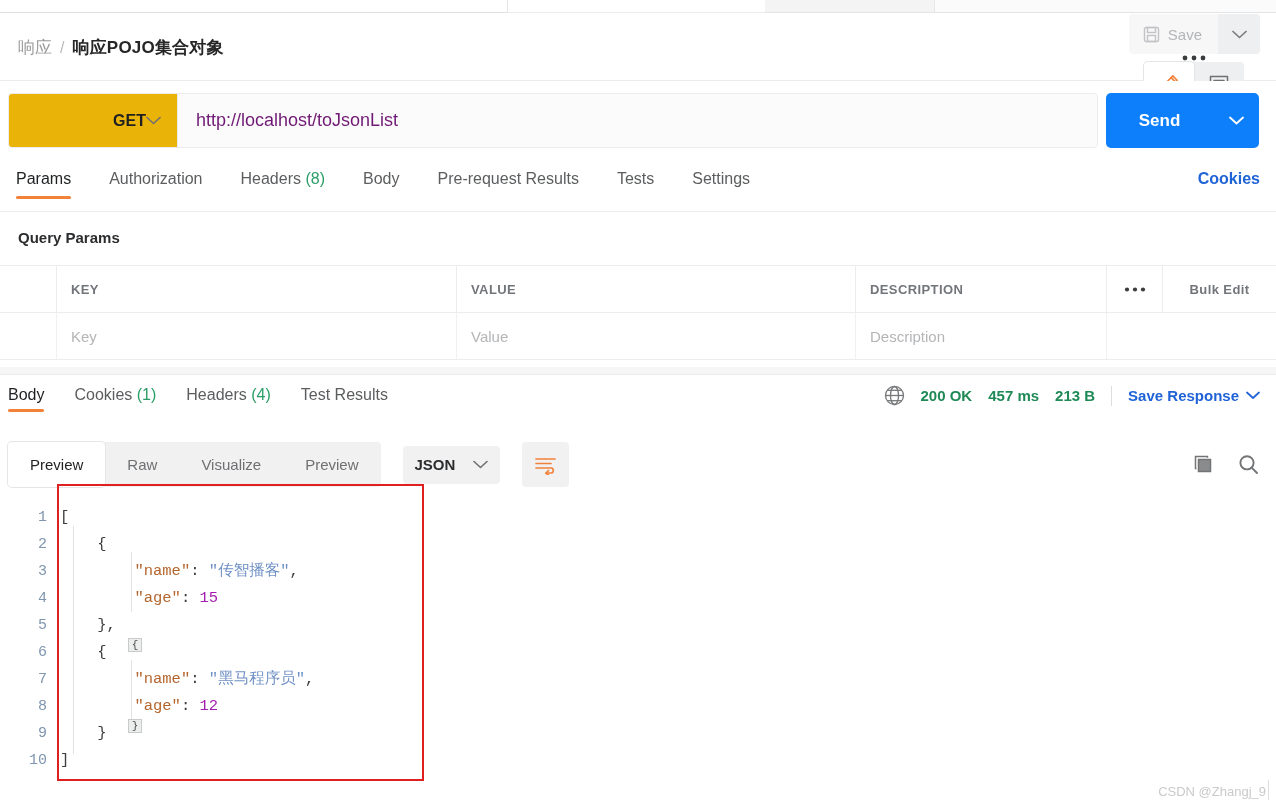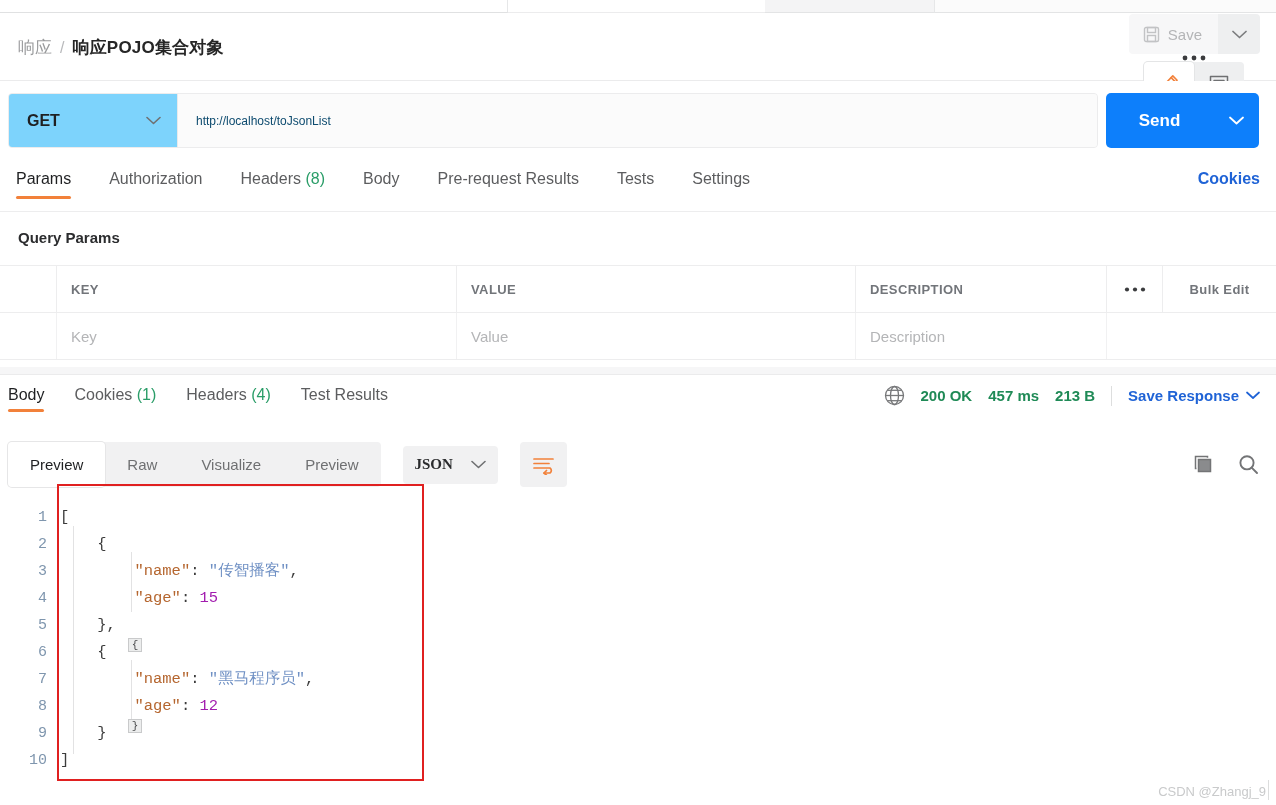--- a/index.html
+++ b/index.html
@@ -51,25 +51,25 @@
   }
   .vdiv { width:1px; height:34px; background:#e1e2e3; margin:0 14px 0 4px; }
   .icon-pair { display:flex; align-items:center; background:#eeeff0; border-radius:4px; height:44px; padding:0; }
   .icon-btn { width:50px; height:44px; display:flex; align-items:center; justify-content:center; cursor:pointer; border-radius:4px; }
   .icon-btn.active { background:#fff; box-shadow:0 0 0 1px #e4e5e6; }
 
   
   .urlbar { position:absolute; left:0; top:81px; width:1276px; height:79px; background:#fff; }
   .urlwrap { position:absolute; left:8px; top:12px; width:1090px; height:55px; display:flex;
              border-radius:4px; overflow:hidden; border:1px solid #ececed; background:#f6f6f7; }
-  .method { width:169px; display:flex; align-items:center; justify-content:space-between;
-            padding:0 16px 0 18px; background:#7dd3fc; border-right:1px solid #e9eaeb; }
+  .method { width:169px; display:flex; align-items:center; justify-content:flex-end;
+            padding:0 16px 0 18px; background:#eab308; border-right:1px solid #e9eaeb; }
   .method-label { font-size:16px; font-weight:bold; color:#1f2022; }
   .urlinput { flex:1; display:flex; align-items:center; padding-left:18px; background:#fbfbfb;
-              font-size:12px; color:#0c4a6e; }
+              font-size:18px; color:#701a75; }
   .sendwrap { position:absolute; left:1106px; top:12px; width:153px; height:55px; display:flex;
               background:#0d7ffb; border-radius:5px; overflow:hidden; cursor:pointer; }
   .send-label { flex:1; display:flex; align-items:center; justify-content:center;
                 color:#fff; font-size:17px; font-weight:bold; }
   .send-caret { width:46px; display:flex; align-items:center; justify-content:center; color:#fff; }
 
   
   .reqtabs { position:absolute; left:0; top:160px; width:1276px; height:52px;
              display:flex; align-items:flex-start; border-bottom:1px solid #ededee; }
   .rtab { font-size:16px; color:#5c5d5f; padding:10px 0 0 0; margin-right:38px; position:relative; cursor:pointer; }
@@ -108,21 +108,21 @@
   .meta-green { color:#1f8a56; font-weight:bold; }
   .meta-div { width:1px; height:20px; background:#dddede; }
   .saveresp { color:#1f63d6; font-weight:bold; cursor:pointer; display:flex; align-items:center; gap:7px; }
 
   
   .bodybar { position:absolute; left:0; top:441px; width:1276px; height:47px; display:flex; align-items:center; }
   .segwrap { display:flex; align-items:center; background:#f1f1f2; border-radius:4px; height:45px; margin-left:8px; }
   .seg { padding:0 22px; height:45px; display:flex; align-items:center; font-size:15px; color:#6f7072; cursor:pointer; border-radius:4px; }
   .seg.active { background:#fff; color:#1f2022; box-shadow:0 0 0 1px #e6e6e7; }
   .fmtsel { display:flex; align-items:center; gap:18px; background:#f1f1f2; border-radius:4px;
-            height:38px; padding:0 12px; margin-left:22px; cursor:pointer;font-family:Liberation Serif, serif; }
+            height:38px; padding:0 12px; margin-left:22px; cursor:pointer; }
   .fmtsel .lbl { font-size:15px; color:#2b2c2e; font-weight:bold; }
   .wrapbtn { width:47px; height:45px; background:#f1f1f2; border-radius:4px; margin-left:22px;
              display:flex; align-items:center; justify-content:center; cursor:pointer; }
   .bodybar-right { margin-left:auto; display:flex; align-items:center; gap:22px; padding-right:16px; }
 
   
   .viewer { position:absolute; left:0; top:492px; width:1276px; height:296px; background:#fff; overflow:hidden; }
   .gutter { position:absolute; left:0; top:0; width:56px; height:296px; text-align:right; padding-top:12px; }
   .gnum { height:27px; line-height:27px; font-family:"Liberation Mono", monospace; font-size:15px; color:#7f96ae; padding-right:9px; }
   .code { position:absolute; left:60px; top:12px; font-family:"Liberation Mono", monospace; font-size:15.5px; }

